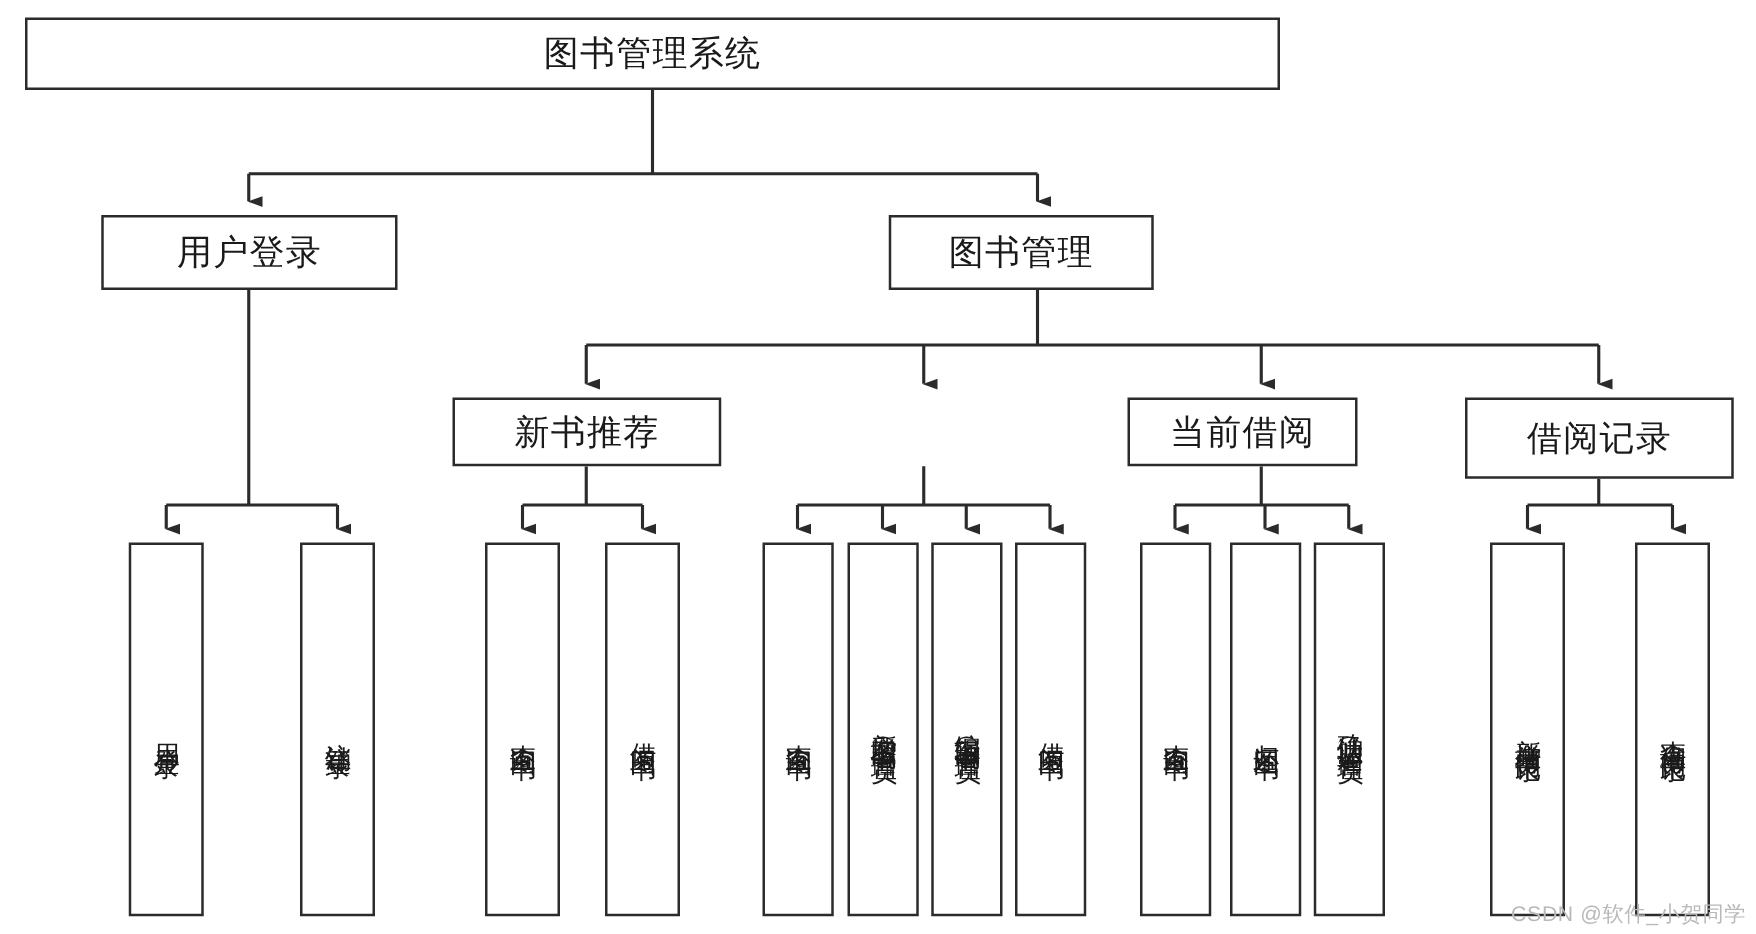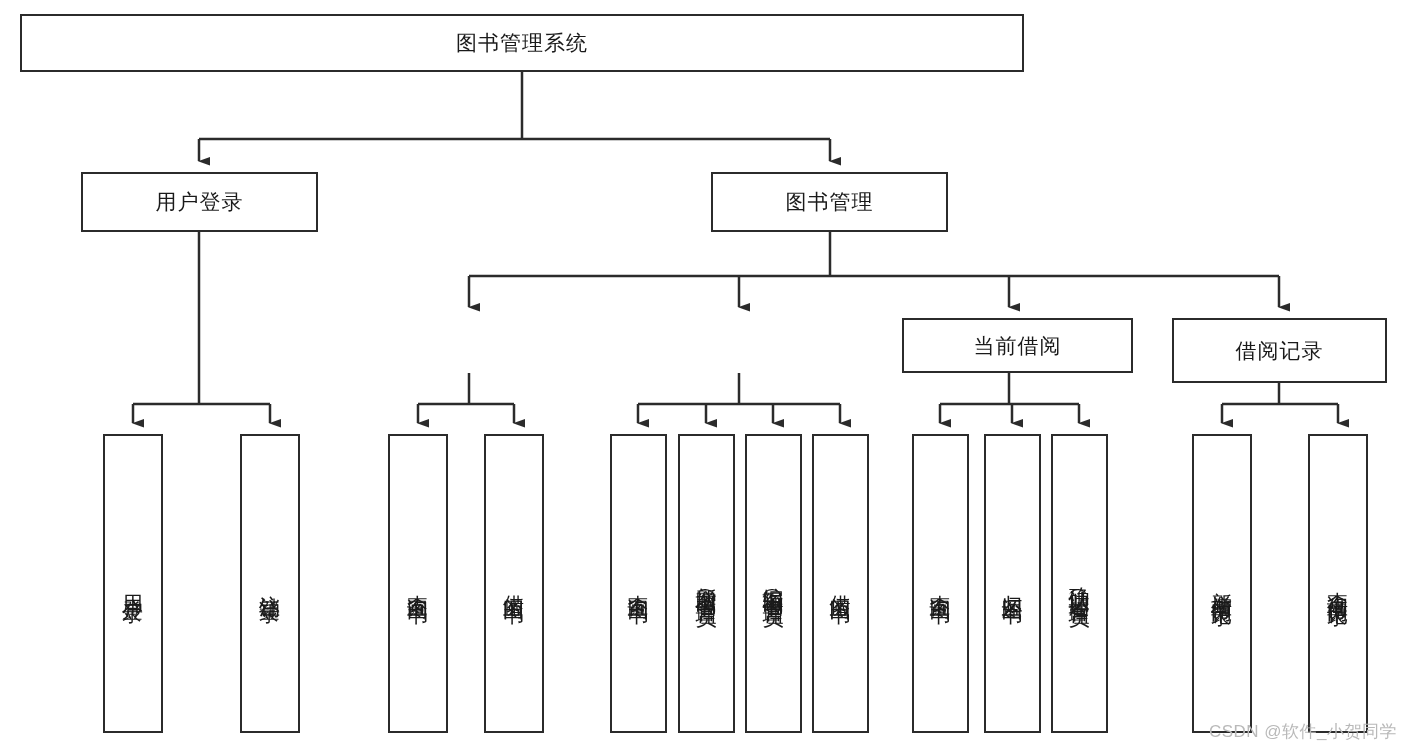--- a/index.html
+++ b/index.html
@@ -29,21 +29,21 @@
     position: absolute;
     box-sizing: border-box;
     border: 2px solid #2b2b2b;
     background: #ffffff;
     display: flex;
     align-items: center;
     justify-content: center;
     color: #1a1a1a;
   }
   .node.horiz {
-    font-size: 21px;
+    font-size: 28px;
     letter-spacing: 1px;
   }
   .node.vert {
     writing-mode: vertical-rl;
     text-orientation: upright;
     font-size: 21px;
     letter-spacing: 3px;
     line-height: 1;
     white-space: nowrap;
   }
@@ -121,25 +121,28 @@
     </g>
   </svg>
 
   <div class="node horiz" id="n-root" style="left: 20px; top: 14px; width: 1004px; height: 58px;">
     <span class="label">图书管理系统</span>
   </div>
 
   <div class="node horiz" id="n-l1-0" style="left: 81px; top: 172px; width: 237px; height: 60px;">
     <span class="label">用户登录</span>
   </div>
-  <div class="node horiz" id="n-l1-1" style="left: 711px; top: 172px; width: 237px; height: 60px;">
+  <div class="node horiz" id="n-l1-1" style="left: 711px; top: 172px; width: 212px; height: 60px;">
     <span class="label">图书管理</span>
   </div>
 
-  <div class="node horiz" id="n-l2-2" style="left: 902px; top: 318px; width: 231px; height: 55px;">
+  <div class="node horiz" id="n-l2-0" style="left: 362px; top: 318px; width: 215px; height: 55px;">
+    <span class="label">新书推荐</span>
+  </div>
+  <div class="node horiz" id="n-l2-2" style="left: 902px; top: 318px; width: 184px; height: 55px;">
     <span class="label">当前借阅</span>
   </div>
   <div class="node horiz" id="n-l2-3" style="left: 1172px; top: 318px; width: 215px; height: 65px;">
     <span class="label">借阅记录</span>
   </div>
 
   <div class="node vert" id="n-lf-0" style="left: 103px; top: 434px; width: 60px; height: 299px;">
     <span class="label">用户登录</span>
   </div>
   <div class="node vert" id="n-lf-1" style="left: 240px; top: 434px; width: 60px; height: 299px;">

